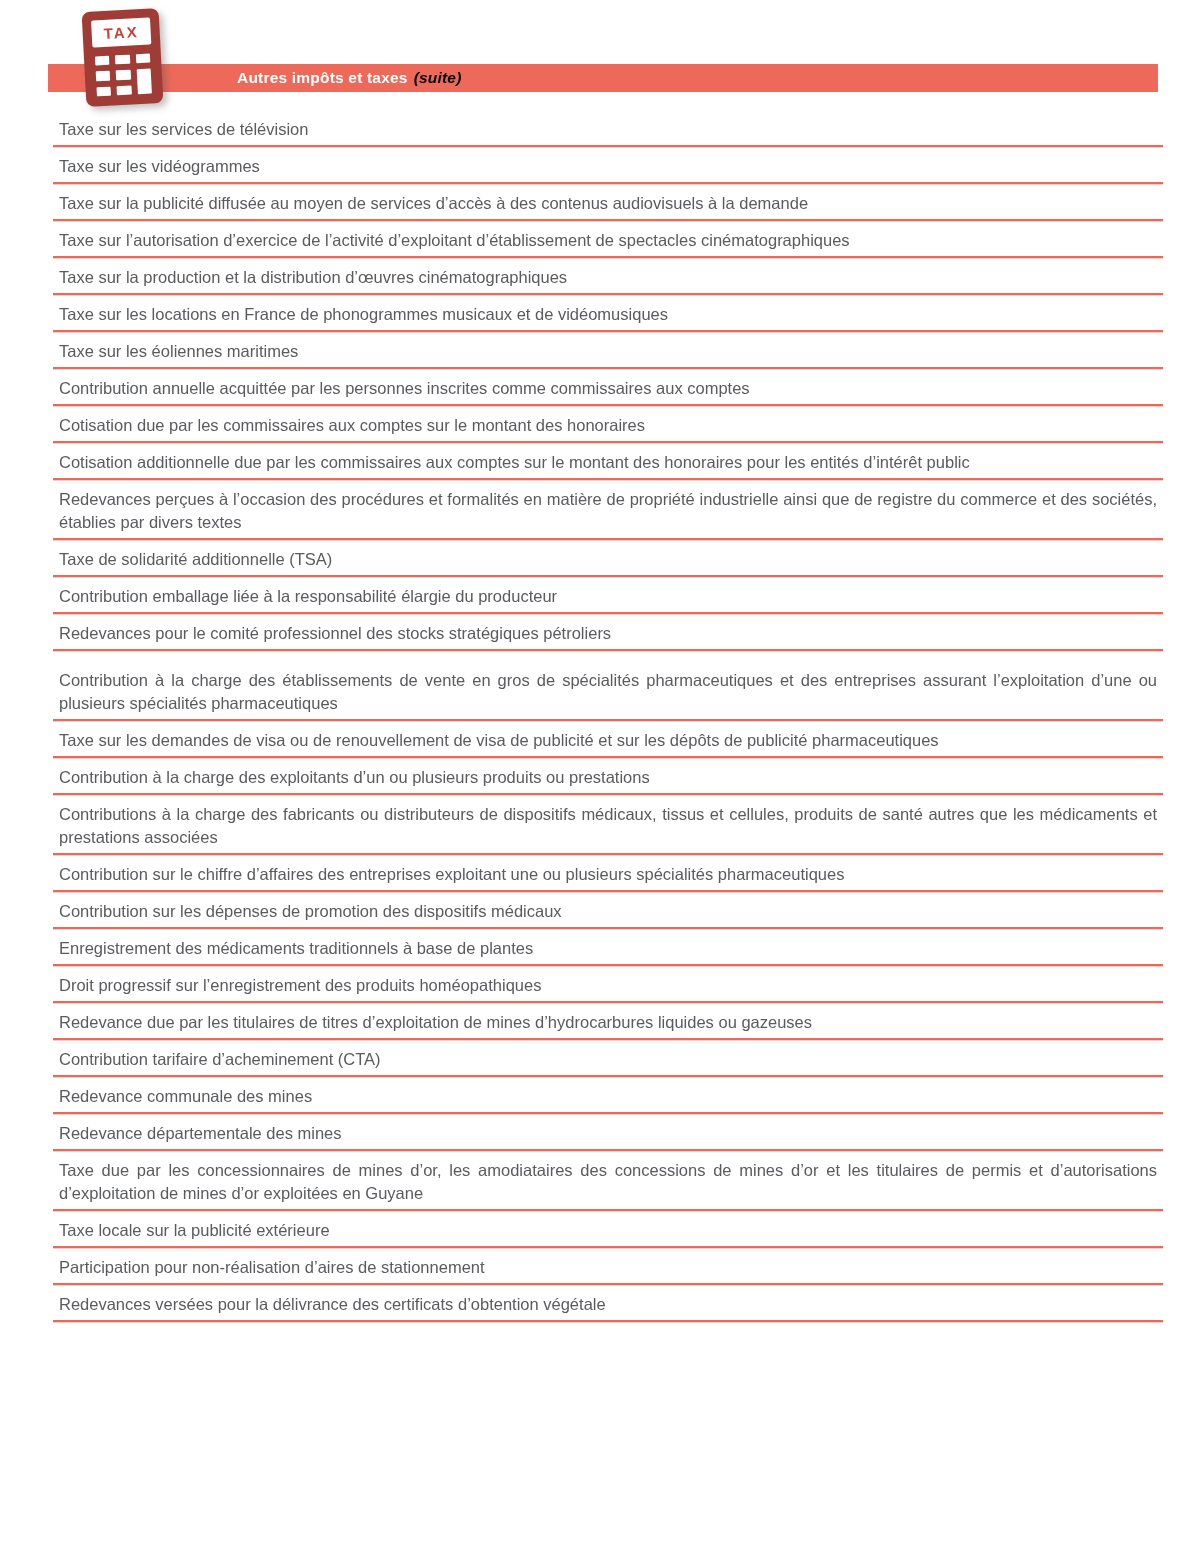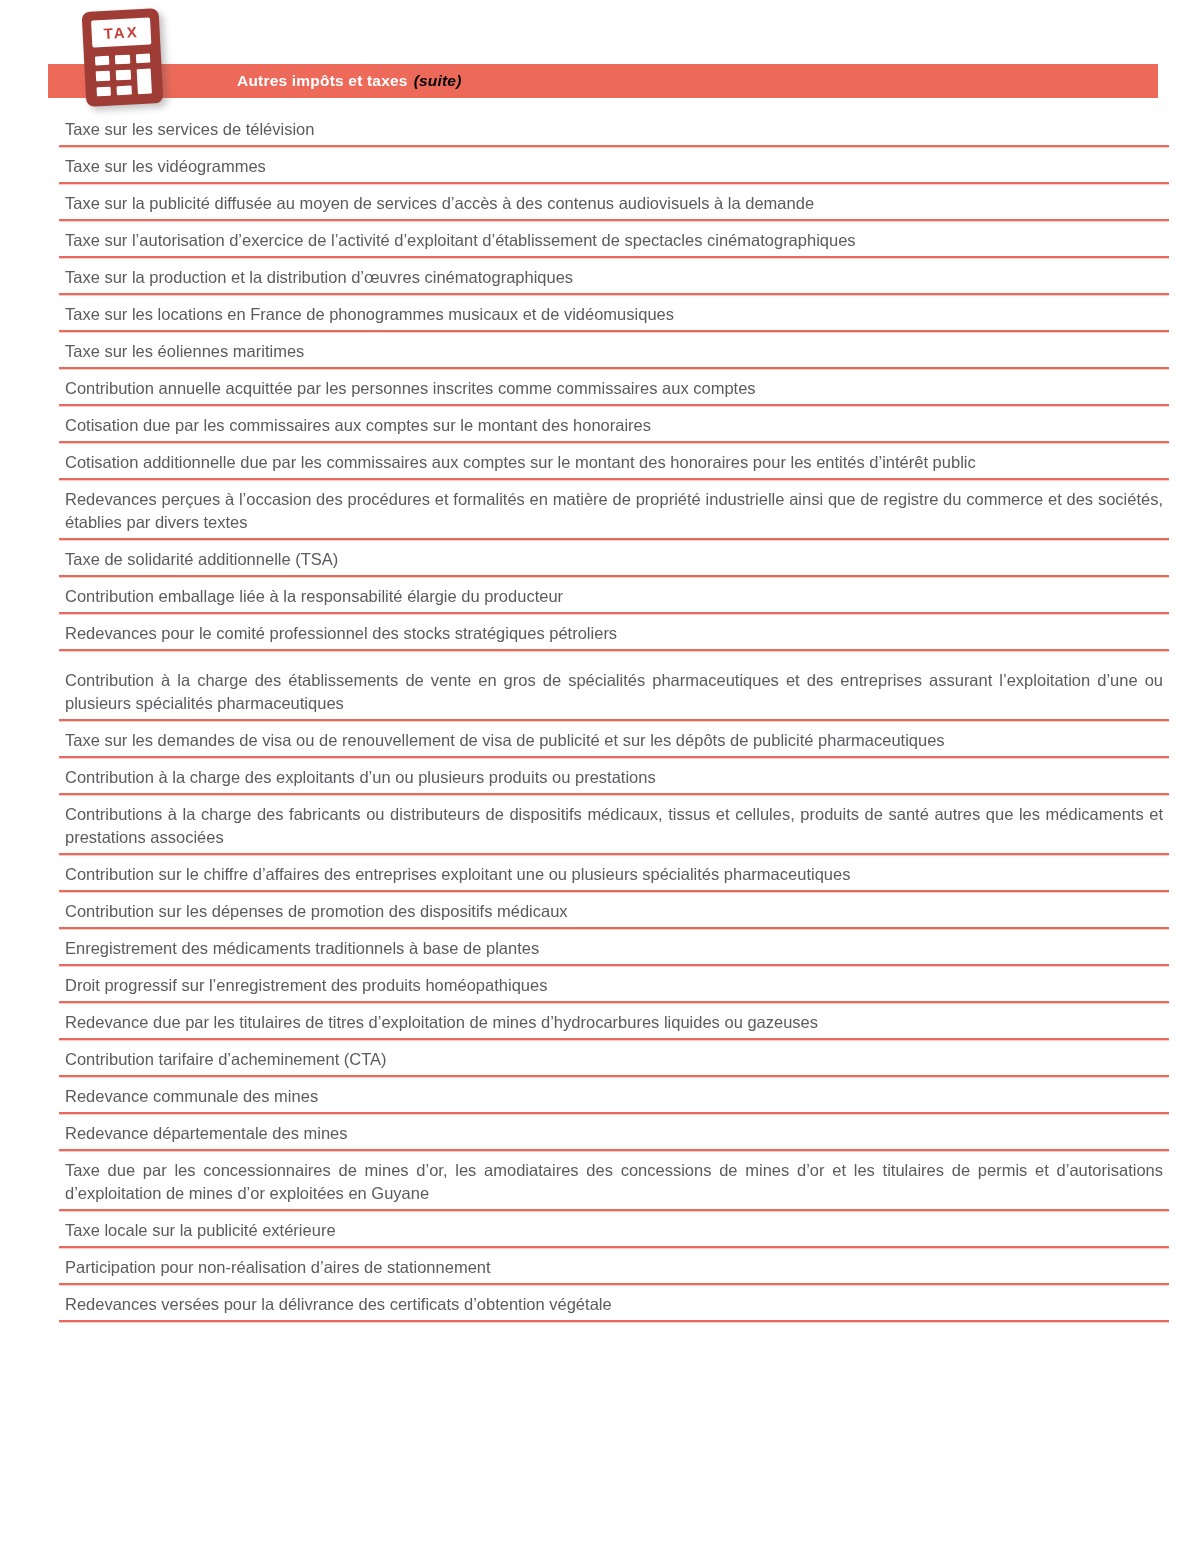--- a/index.html
+++ b/index.html
@@ -64,21 +64,21 @@
   }
   .key { background: #ffffff; border-radius: 1px; }
   .key.tall { grid-column: 3; grid-row: 2 / 4; }
 
   
   .banner {
     position: absolute;
     left: 48px;
     top: 64px;
     width: 1110px;
-    height: 34px;
+    height: 28px;
     background: var(--banner);
     display: flex;
     align-items: center;
     padding-left: 189px;
   }
   .banner-title {
     color: #ffffff;
     font-weight: bold;
     font-size: 15.5px;
     letter-spacing: 0.2px;
@@ -88,21 +88,21 @@
     font-weight: bold;
     font-style: italic;
     font-size: 15.5px;
     margin-left: 6px;
     letter-spacing: 0.2px;
   }
 
   
   .list {
     position: absolute;
-    left: 59px;
+    left: 53px;
     top: 110px;
     width: 1110px;
   }
   .row {
     padding: 8px 6px 4px 6px;
     font-size: 16.5px;
     line-height: 23px;
     color: var(--text);
     border-bottom: 2.5px solid var(--separator);
     box-shadow: 0 1px 0 rgba(233, 106, 92, 0.35);

